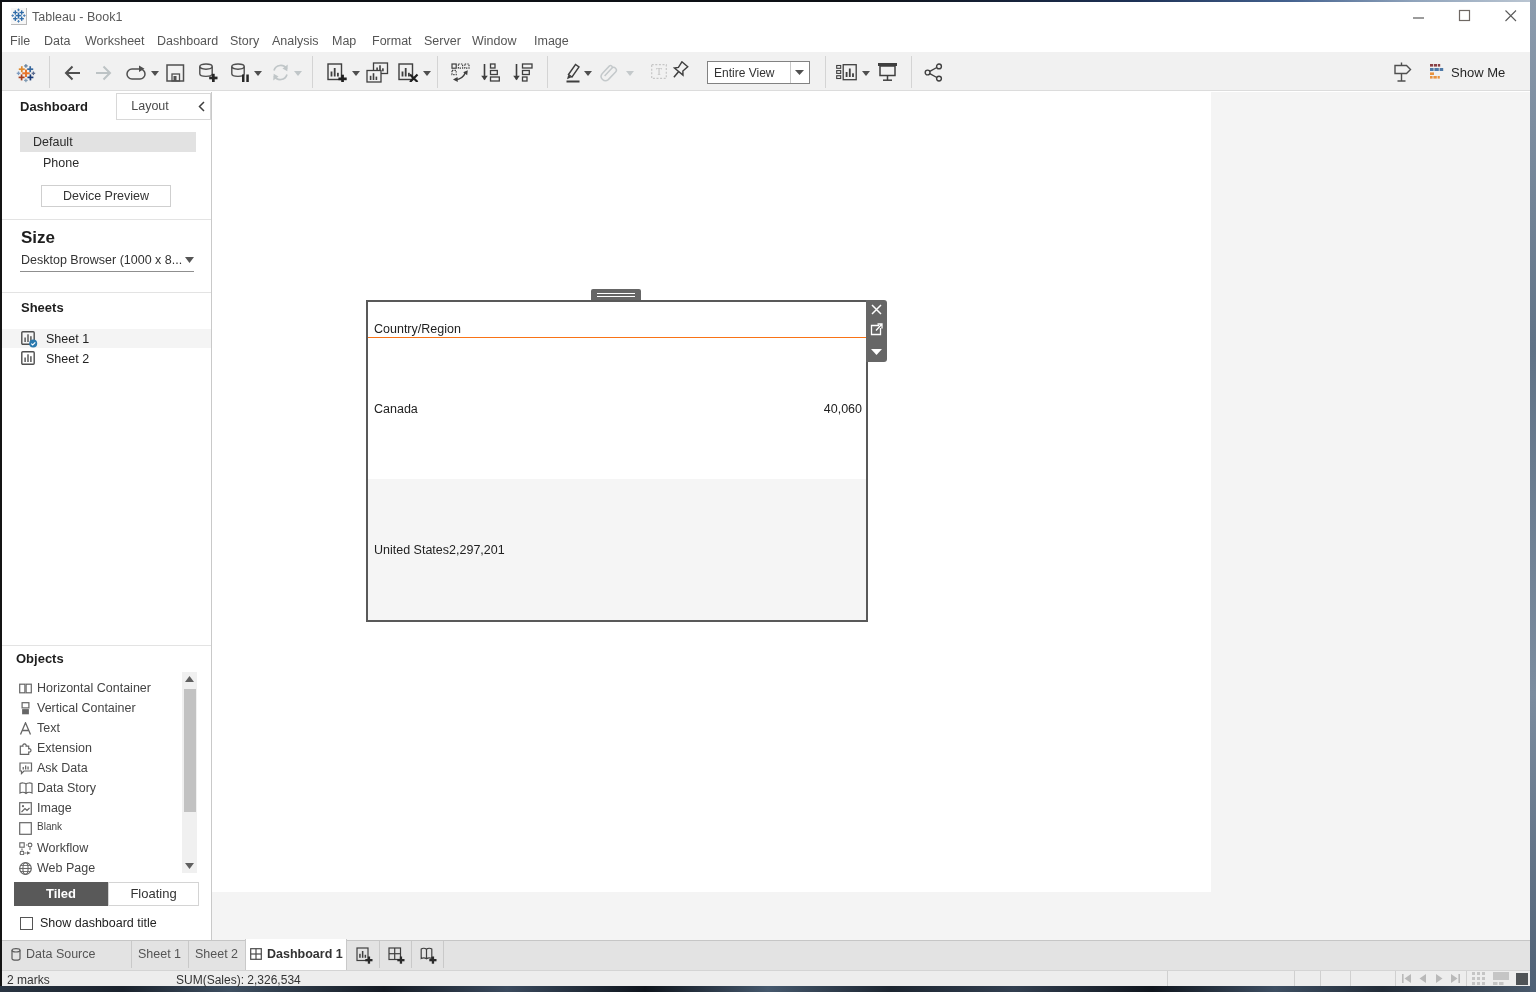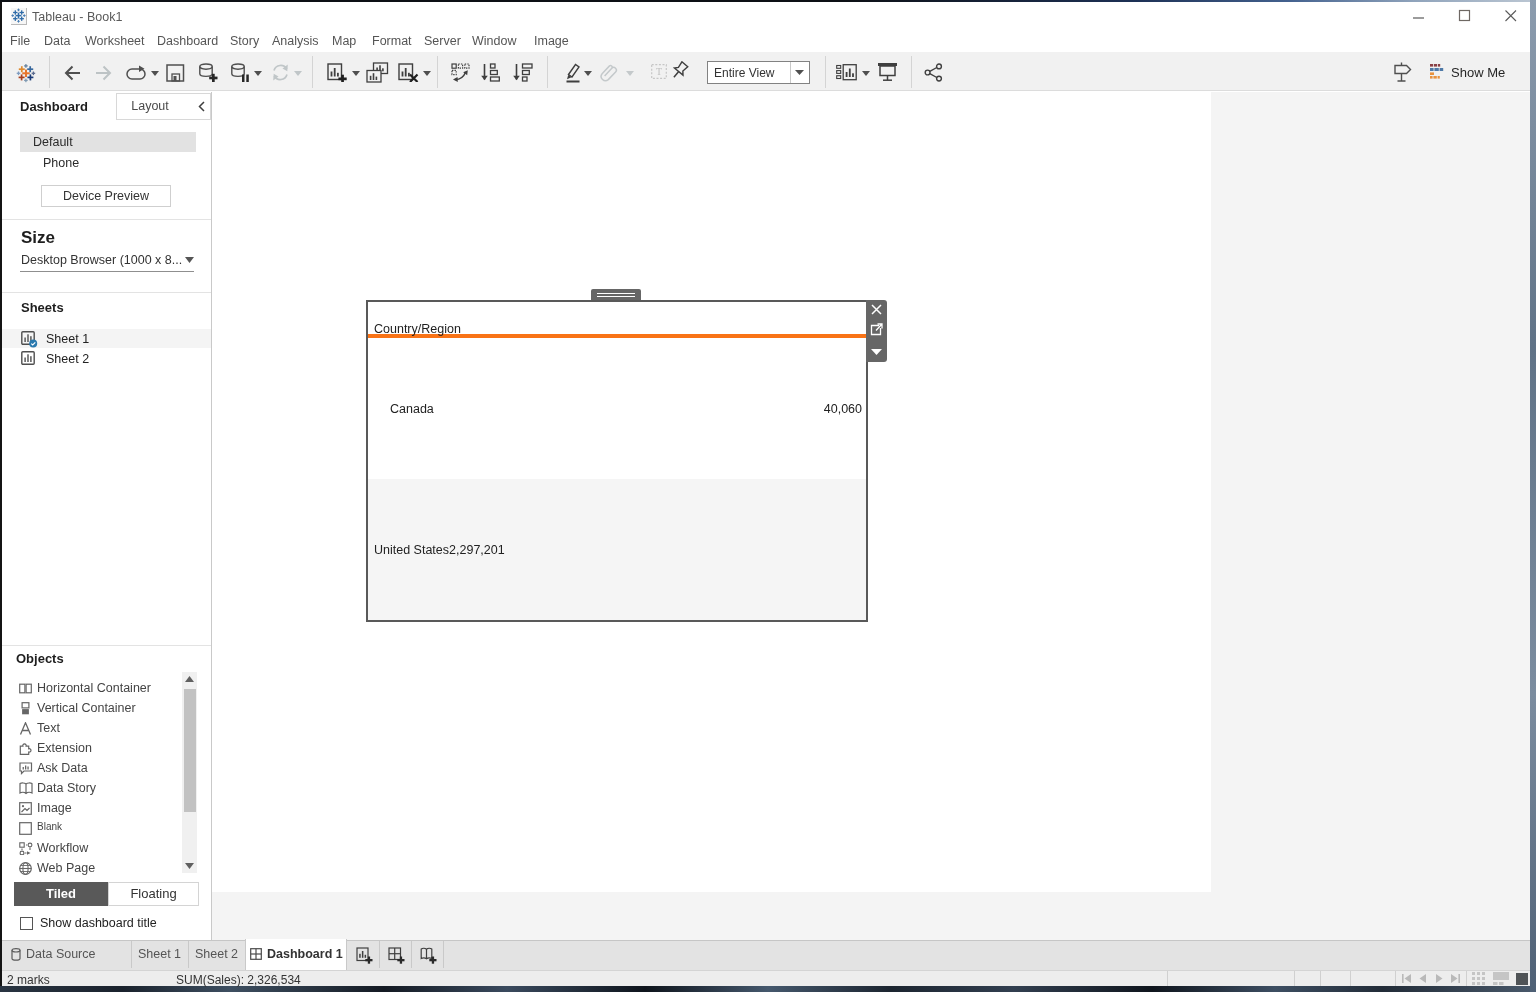--- a/index.html
+++ b/index.html
@@ -405,24 +405,24 @@
 </div>
 
 <div id="canvas">
 
 <div class="abs" style="left:591px;top:289px;width:50px;height:12px;background:#666;border-radius:2px 2px 0 0;">
 <div style="position:absolute;left:6px;top:3.5px;width:38px;height:1.5px;background:#fff;"></div>
 <div style="position:absolute;left:6px;top:6.8px;width:38px;height:1.5px;background:#fff;"></div>
 </div>
 
 <div class="abs" style="left:366px;top:300px;width:502px;height:322px;border:2px solid #595959;background:#fff;">
-<div style="position:absolute;left:0;top:0;width:498px;height:36px;border-bottom:4px solid #f97316;">
+<div style="position:absolute;left:0;top:0;width:498px;height:36px;border-bottom:1px solid #f97316;">
 <div style="position:absolute;left:6px;top:20px;font-size:12.5px;color:#1e1e1e;">Country/Region</div>
 </div>
-<div style="position:absolute;left:0;top:36px;width:498px;height:141px;display:flex;align-items:center;justify-content:space-between;padding:0 4px 0 22px;font-size:12.5px;color:#222;">
+<div style="position:absolute;left:0;top:36px;width:498px;height:141px;display:flex;align-items:center;justify-content:space-between;padding:0 4px 0 6px;font-size:12.5px;color:#222;">
 <span>Canada</span>
         <span>40,060</span>
 </div>
 <div style="position:absolute;left:0;top:177px;width:498px;height:141px;background:#f5f5f5;display:flex;align-items:center;padding:0 4px 0 6px;font-size:12.5px;color:#222;">
 <span>United States</span>
         <span>2,297,201</span>
 </div>
 </div>
 
 <div class="abs" style="left:866px;top:300px;width:21px;height:62px;background:#666;border-radius:0 3px 3px 0;">

